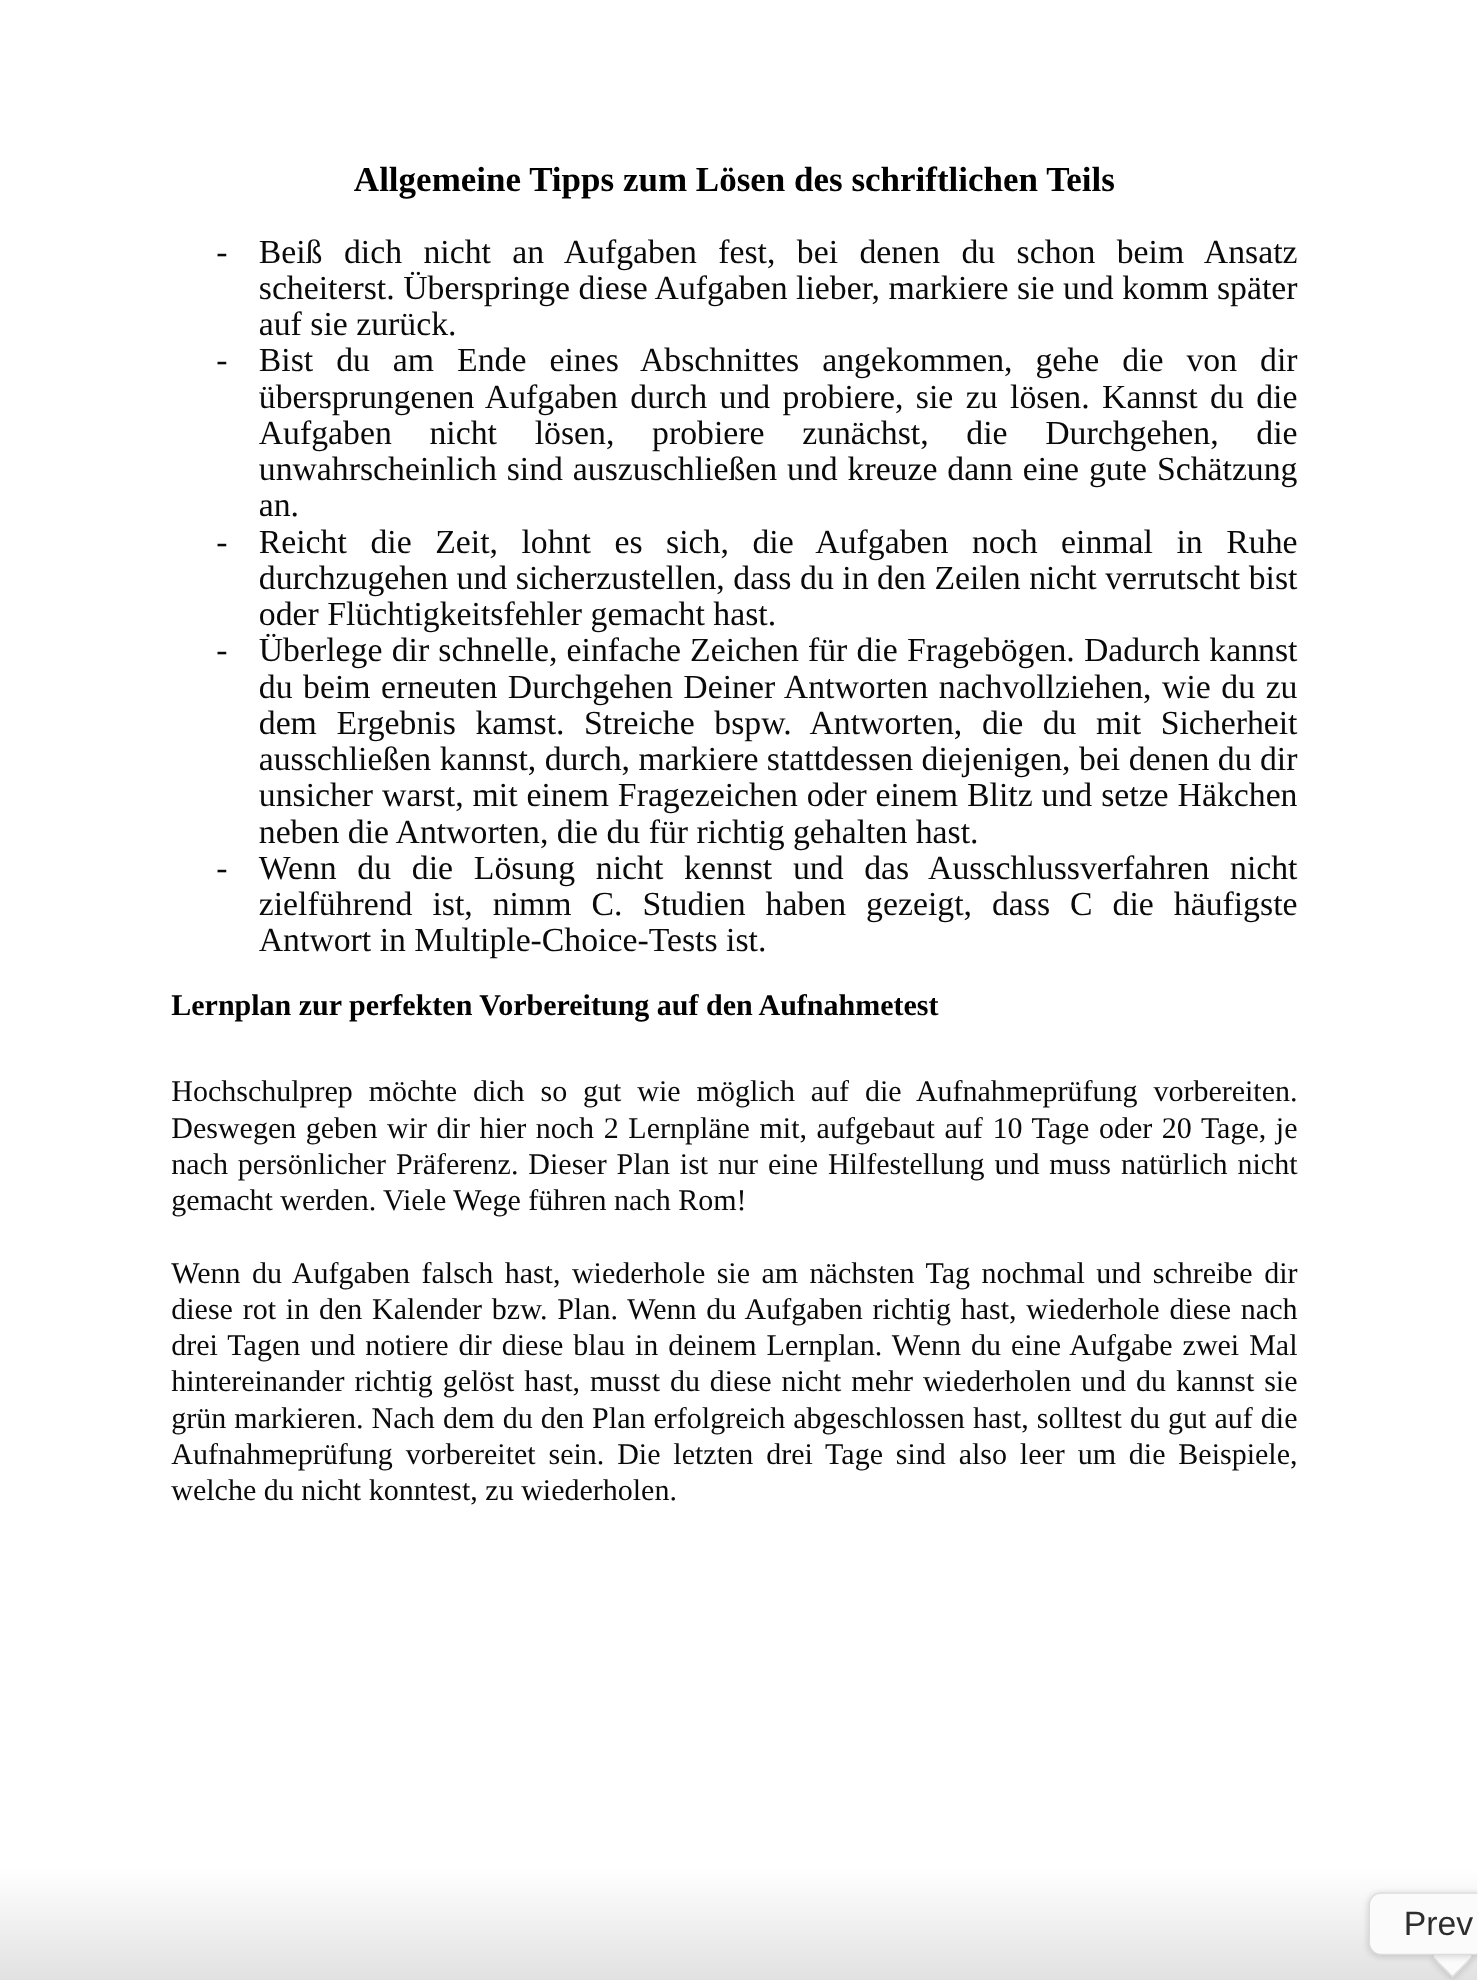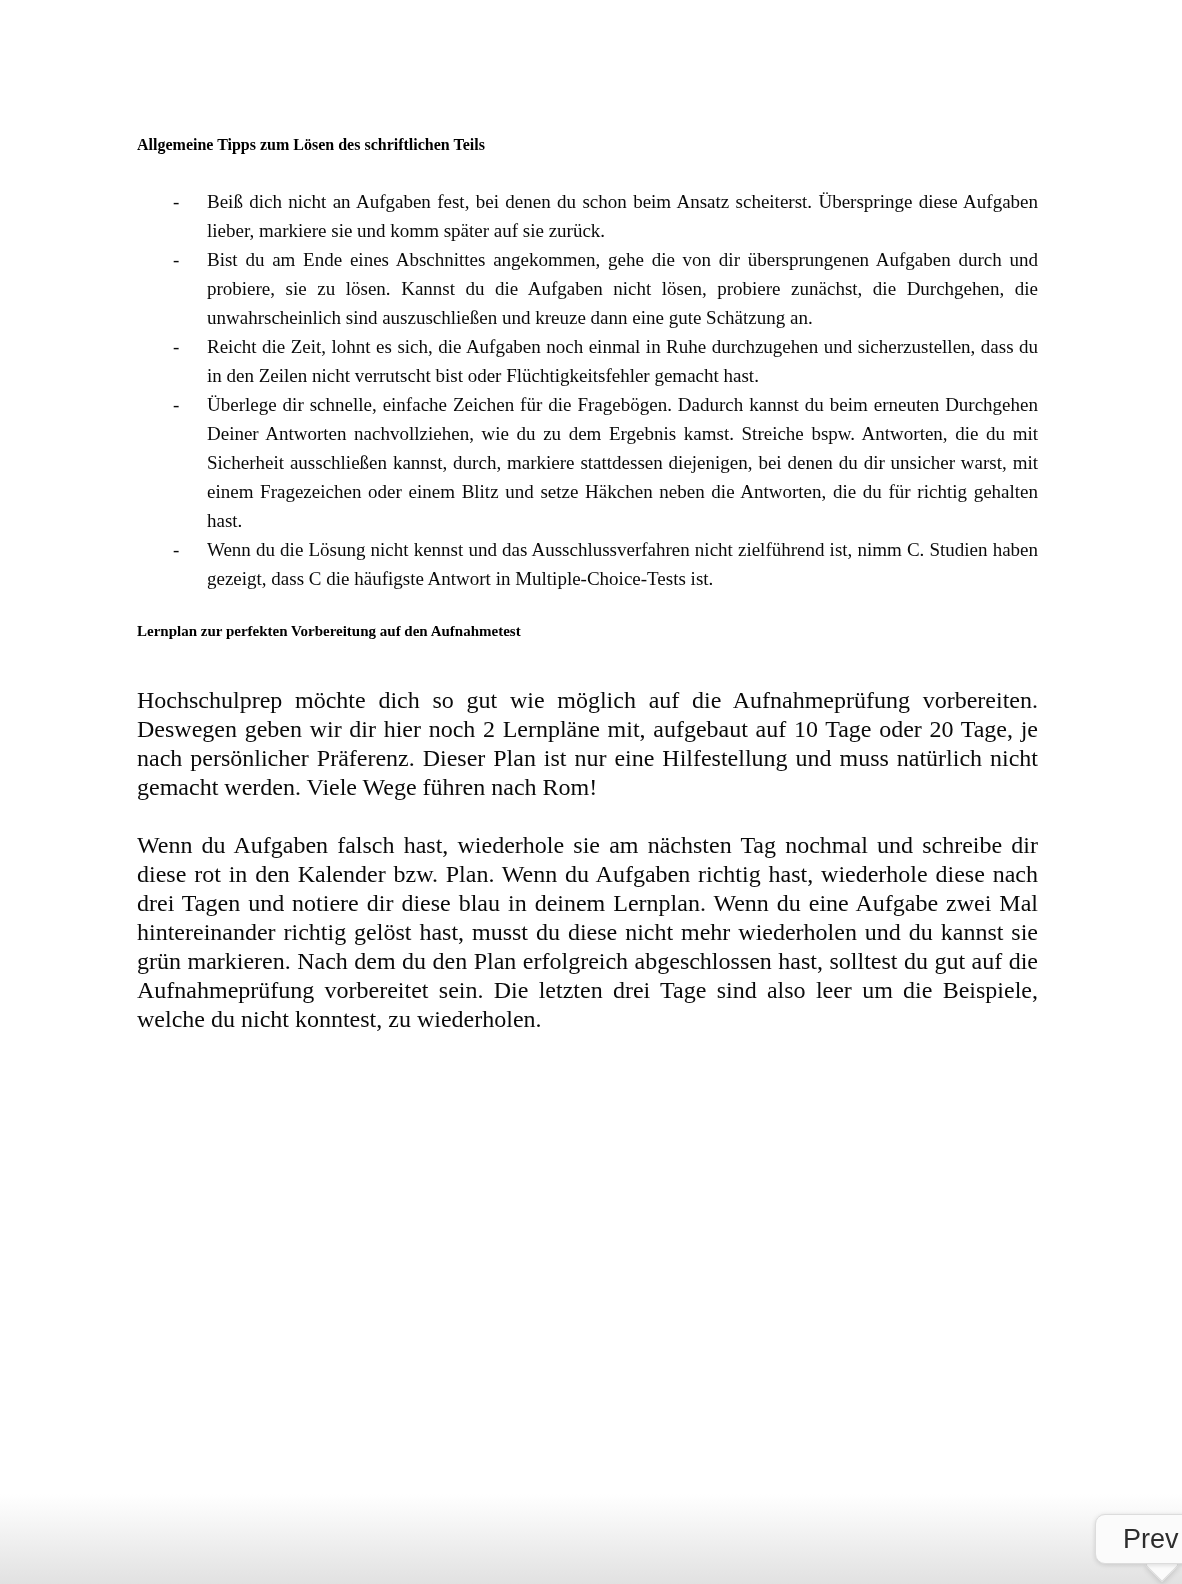--- a/index.html
+++ b/index.html
@@ -17,43 +17,43 @@
     color: #0a0a0a;
   }
   .doc {
     position: absolute;
     left: 137px;
     top: 130px;
     width: 901px;
   }
   .doc h1 {
     margin: 0 0 27px 0;
-    font-size: 16px;
+    font-size: 28px;
     line-height: 30px;
     font-weight: bold;
     color: #000000;
-    text-align: left;
+    text-align: center;
   }
   .doc h2 {
     margin: 23px 0 40px 0;
-    font-size: 15px;
+    font-size: 24px;
     line-height: 30px;
     font-weight: bold;
     color: #000000;
     text-align: left;
   }
   ul.tips {
     margin: 0;
     padding: 0;
     list-style: none;
   }
   ul.tips li {
     position: relative;
     padding-left: 70px;
-    font-size: 19px;
+    font-size: 27px;
     line-height: 29px;
     text-align: justify;
     text-align-last: left;
   }
   ul.tips li::before {
     content: "-";
     position: absolute;
     left: 36px;
     top: 0;
   }

